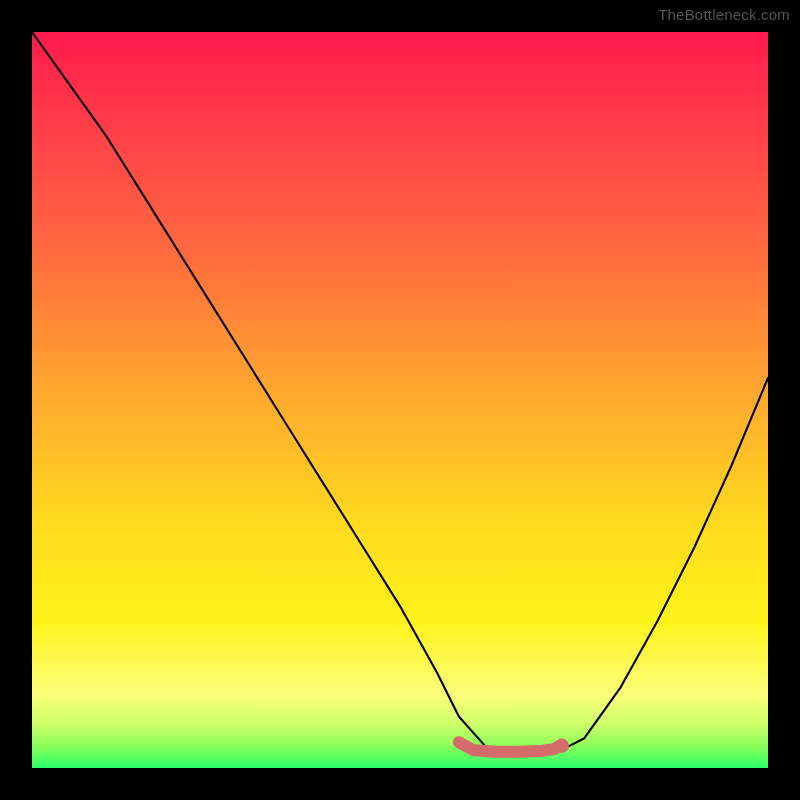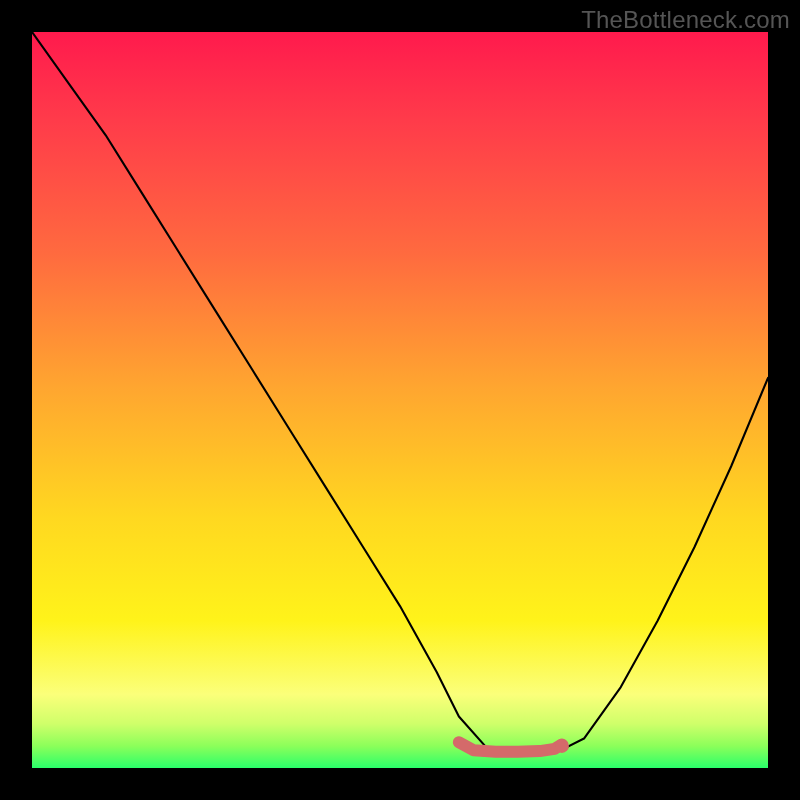--- a/index.html
+++ b/index.html
@@ -37,21 +37,21 @@
       #8cff5a 97%,
       #2aff6a 100%
     );
     box-sizing: border-box;
   }
   .watermark {
     position: absolute;
     top: 6px;
     right: 10px;
     color: #555;
-    font-size: 24px;
+    font-size: 15px;
     font-weight: 500;
     pointer-events: none;
     user-select: none;
     letter-spacing: 0.2px;
   }
   svg.overlay {
     position: absolute;
     left: 0;
     top: 0;
     width: 736px;

